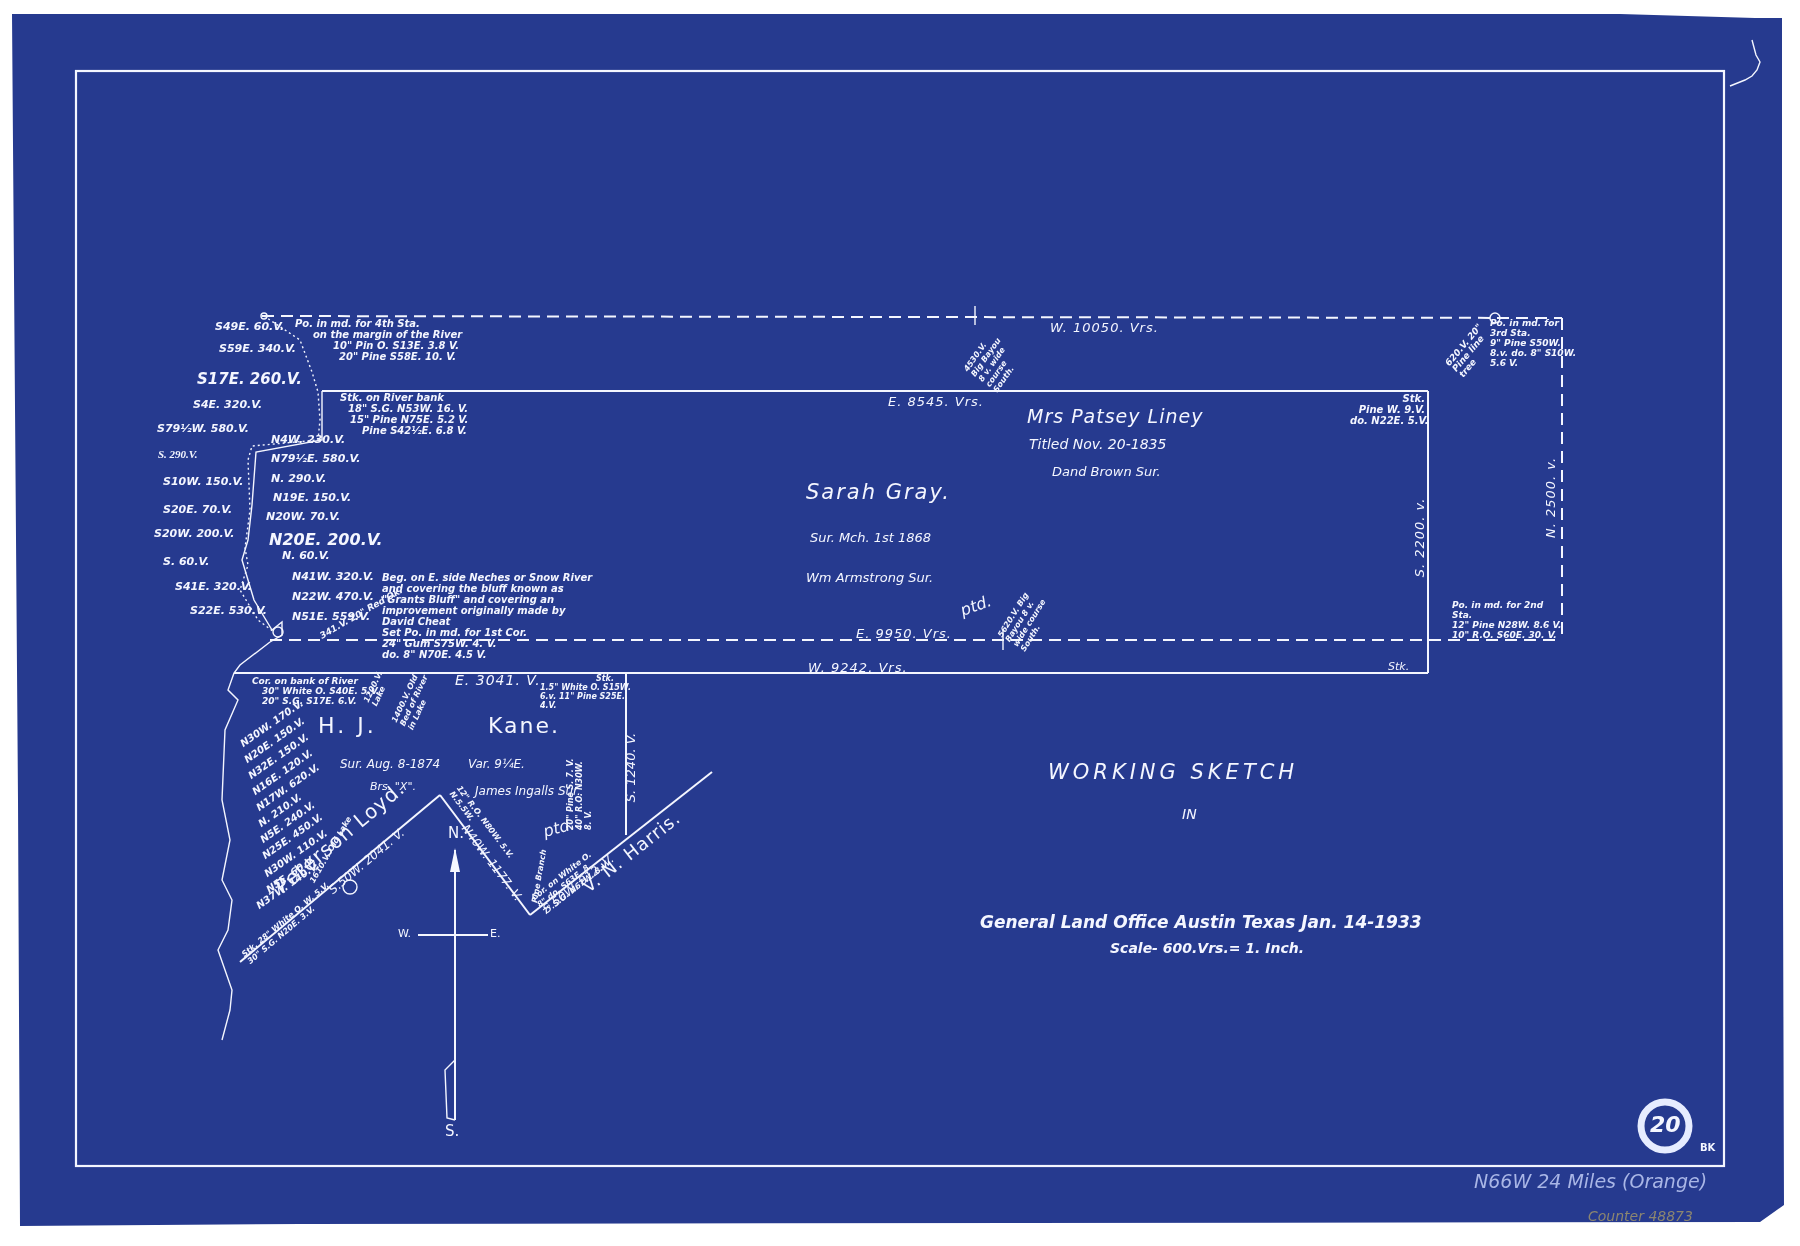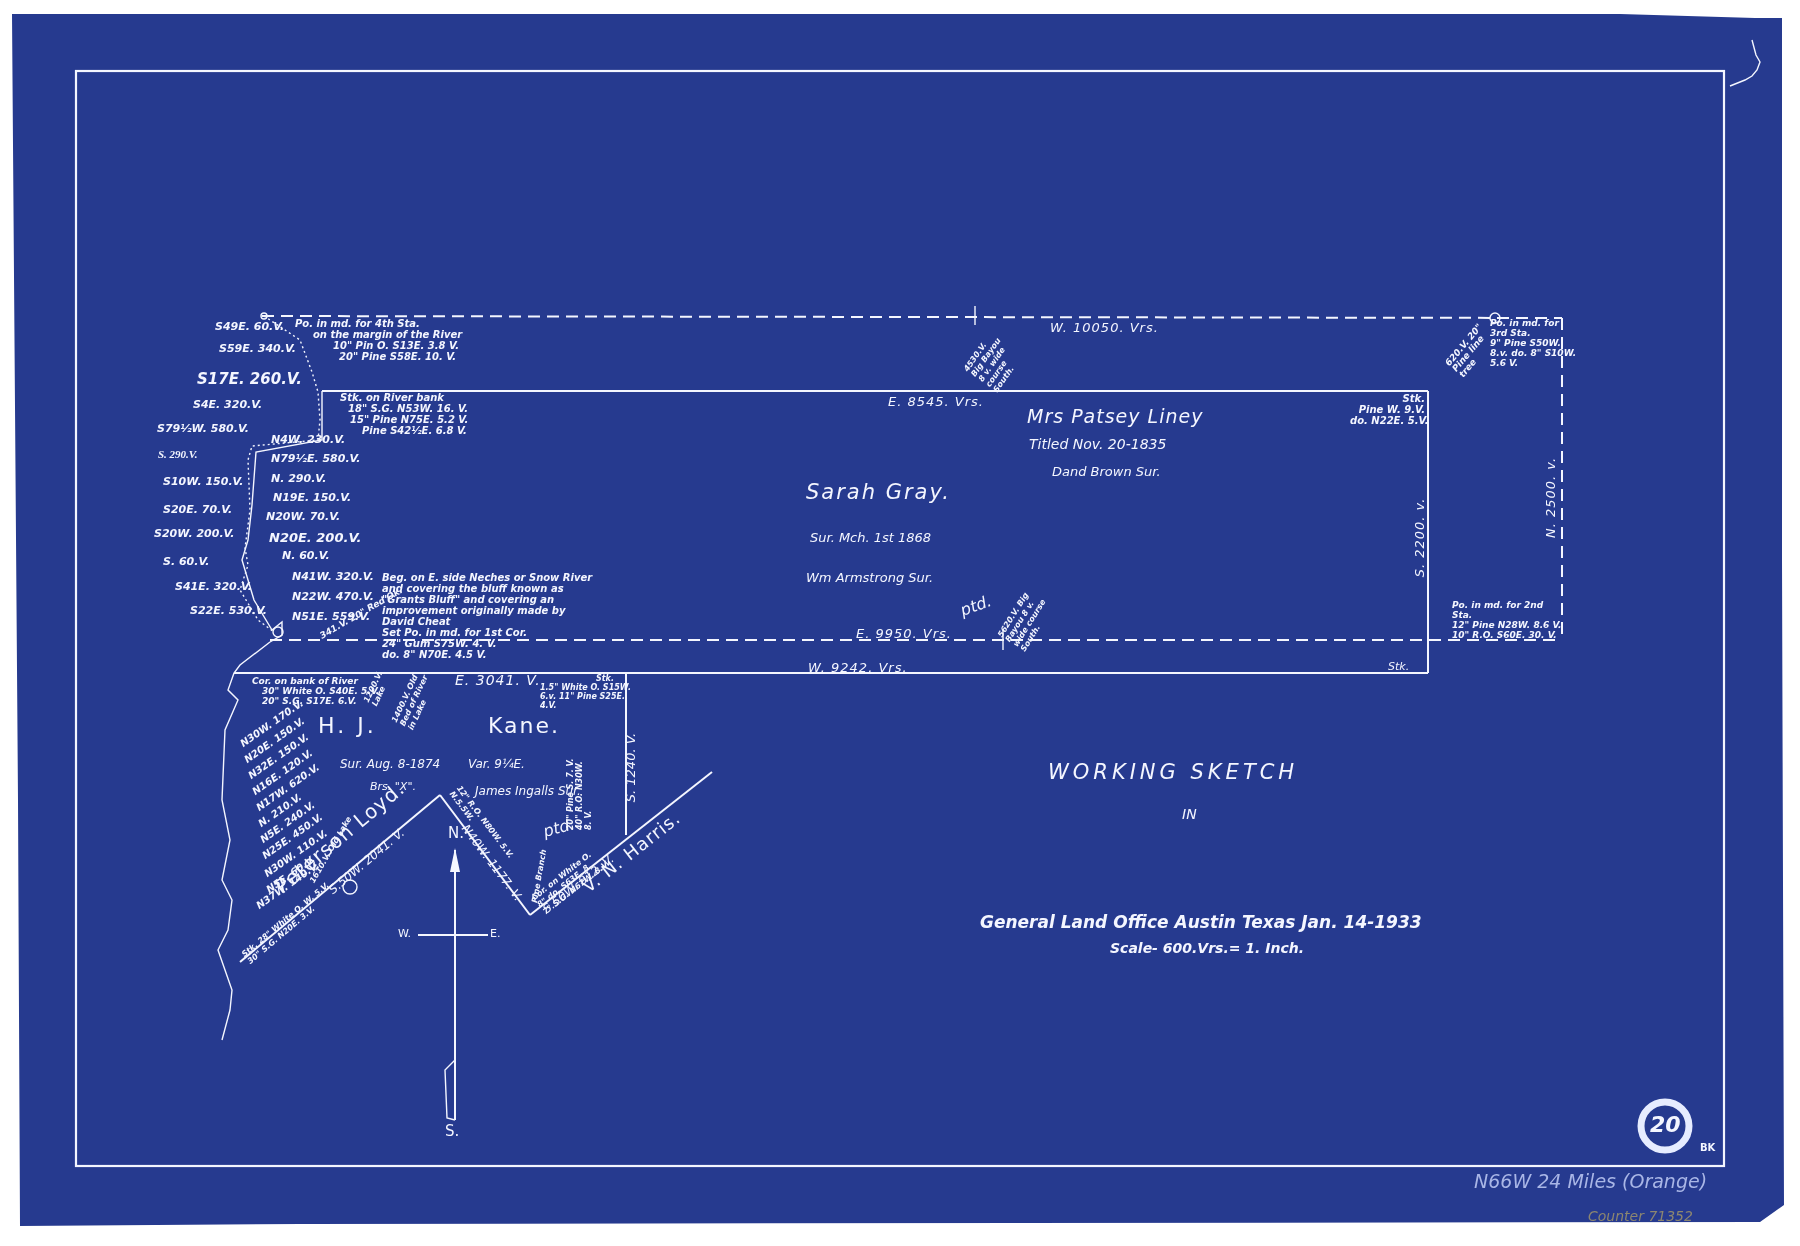--- a/index.html
+++ b/index.html
@@ -74,21 +74,21 @@
 <div style="position:absolute;left:0;top:0;width:1800px;height:1246px;font-family:'DejaVu Sans',sans-serif;color:#f4f6ff;">
 
   <div style="position:absolute;left:1048px;top:760px;font-size:21px;font-style:italic;letter-spacing:4px;">WORKING SKETCH</div>
   <div style="position:absolute;left:1182px;top:806px;font-size:14px;font-style:italic;">IN</div>
   <div style="position:absolute;left:980px;top:912px;font-size:17px;font-style:italic;font-weight:bold;white-space:nowrap;">General Land Office Austin Texas Jan. 14-1933</div>
   <div style="position:absolute;left:1110px;top:940px;font-size:14px;font-style:italic;font-weight:bold;white-space:nowrap;">Scale- 600.Vrs.= 1. Inch.</div>
 
   <div style="position:absolute;left:1650px;top:1112px;font-size:22px;font-style:italic;font-weight:bold;">20</div>
   <div style="position:absolute;left:1700px;top:1142px;font-size:10px;font-weight:bold;">BK</div>
   <div style="position:absolute;left:1474px;top:1170px;font-size:19px;font-style:italic;color:#a9b6e6;white-space:nowrap;">N66W 24 Miles (Orange)</div>
-  <div style="position:absolute;left:1588px;top:1208px;font-size:14px;font-style:italic;color:#8c8670;white-space:nowrap;">Counter 71352</div>
+  <div style="position:absolute;left:1588px;top:1208px;font-size:14px;font-style:italic;color:#8c8670;white-space:nowrap;">Counter 48873</div>
 
   <div style="position:absolute;left:448px;top:824px;font-size:15px;">N.</div>
   <div style="position:absolute;left:445px;top:1122px;font-size:15px;">S.</div>
   <div style="position:absolute;left:398px;top:927px;font-size:11px;">W.</div>
   <div style="position:absolute;left:490px;top:927px;font-size:11px;">E.</div>
 
   <div style="position:absolute;left:1027px;top:405px;font-size:19px;font-style:italic;letter-spacing:1px;white-space:nowrap;">Mrs Patsey Liney</div>
   <div style="position:absolute;left:1029px;top:436px;font-size:14px;font-style:italic;white-space:nowrap;">Titled Nov. 20-1835</div>
   <div style="position:absolute;left:1052px;top:464px;font-size:13px;font-style:italic;white-space:nowrap;">Dand Brown Sur.</div>
 
@@ -134,21 +134,21 @@
     <div style="position:absolute;left:175px;top:580px;font-size:11px;font-style:italic;font-weight:bold;white-space:nowrap;">S41E. 320.V.</div>
     <div style="position:absolute;left:190px;top:604px;font-size:11px;font-style:italic;font-weight:bold;white-space:nowrap;text-align:right;">S22E. 530.V.</div>
   </div>
 
   <div style="position:absolute;left:0;top:0;">
     <div style="position:absolute;left:271px;top:433px;font-size:11px;font-style:italic;font-weight:bold;white-space:nowrap;">N4W. 230.V.</div>
     <div style="position:absolute;left:271px;top:452px;font-size:11px;font-style:italic;font-weight:bold;white-space:nowrap;">N79½E. 580.V.</div>
     <div style="position:absolute;left:271px;top:472px;font-size:11px;font-style:italic;font-weight:bold;white-space:nowrap;">N. 290.V.</div>
     <div style="position:absolute;left:273px;top:491px;font-size:11px;font-style:italic;font-weight:bold;white-space:nowrap;">N19E. 150.V.</div>
     <div style="position:absolute;left:266px;top:510px;font-size:11px;font-style:italic;font-weight:bold;white-space:nowrap;">N20W. 70.V.</div>
-    <div style="position:absolute;left:269px;top:530px;font-size:13px;font-style:italic;font-weight:bold;white-space:nowrap;">N20E. 200.V.</div>
+    <div style="position:absolute;left:269px;top:530px;font-size:16px;font-style:italic;font-weight:bold;white-space:nowrap;">N20E. 200.V.</div>
     <div style="position:absolute;left:282px;top:549px;font-size:11px;font-style:italic;font-weight:bold;white-space:nowrap;">N. 60.V.</div>
     <div style="position:absolute;left:292px;top:570px;font-size:11px;font-style:italic;font-weight:bold;white-space:nowrap;">N41W. 320.V.</div>
     <div style="position:absolute;left:292px;top:590px;font-size:11px;font-style:italic;font-weight:bold;white-space:nowrap;">N22W. 470.V.</div>
     <div style="position:absolute;left:292px;top:610px;font-size:11px;font-style:italic;font-weight:bold;white-space:nowrap;">N51E. 559.V.</div>
   </div>
 
   <div style="position:absolute;left:0;top:0;">
     <div style="position:absolute;left:238px;top:740px;font-size:10px;font-style:italic;font-weight:bold;white-space:nowrap;transform:rotate(-35deg);transform-origin:left top;">N30W. 170.V.</div>
     <div style="position:absolute;left:242px;top:756px;font-size:10px;font-style:italic;font-weight:bold;white-space:nowrap;transform:rotate(-35deg);transform-origin:left top;">N20E. 150.V.</div>
     <div style="position:absolute;left:246px;top:772px;font-size:10px;font-style:italic;font-weight:bold;white-space:nowrap;transform:rotate(-35deg);transform-origin:left top;">N32E. 150.V.</div>

